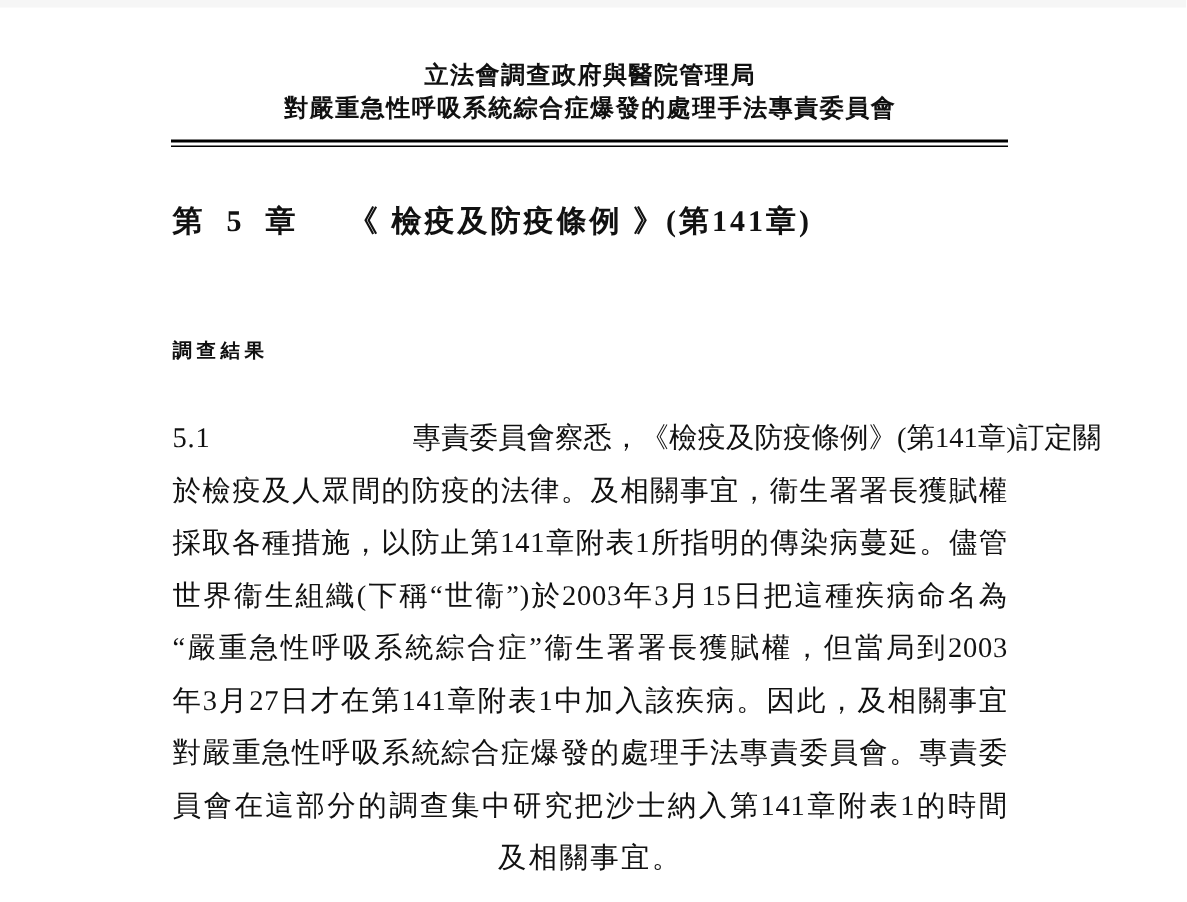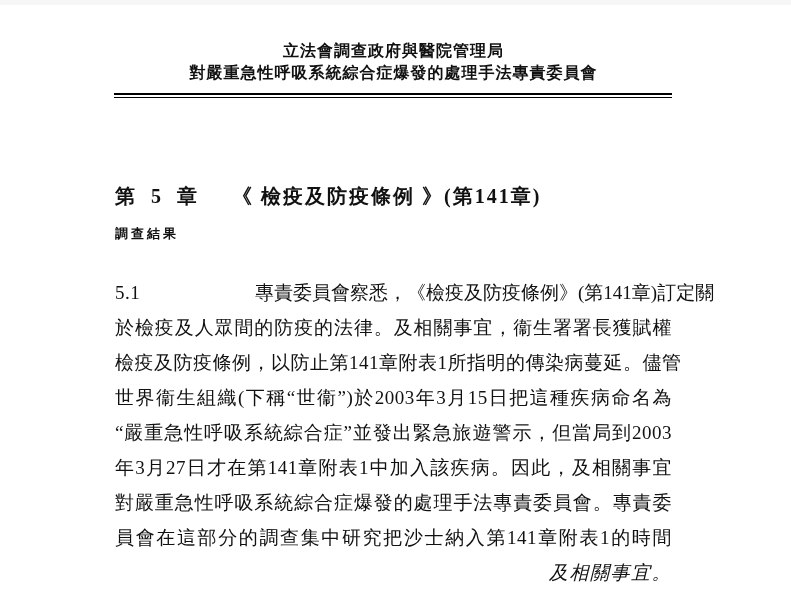--- a/index.html
+++ b/index.html
@@ -46,21 +46,20 @@
   }
   .chapter {
     position: absolute;
     left: 115px;
     top: 136px;
     font-weight: 700;
     font-size: 20px;
     line-height: 24px;
     letter-spacing: 2px;
     white-space: nowrap;
-    margin-top: 48px;
   }
   .chapter-num {
     margin-right: 26px;
     word-spacing: 7px;
   }
   .section-heading {
     position: absolute;
     left: 115px;
     top: 222px;
     font-weight: 700;
@@ -86,25 +85,25 @@
     flex: 0 0 96px;
     letter-spacing: 0.5px;
   }
   .first .line-text {
     flex: 1 1 auto;
     min-width: 0;
     letter-spacing: 0;
     text-align: justify;
     text-align-last: justify;
     white-space: nowrap;
+    margin-left: 20px;
   }
   .last {
     letter-spacing: 1.5px;
-    text-align: right;
-    font-style: italic;
+    text-align: center;
   }
 </style>
 </head>
 <body>
 
 <div class="page">
   <div class="scan-edge"></div>
 
   <div class="header-line hl1">立法會調查政府與醫院管理局</div>
   <div class="header-line hl2">對嚴重急性呼吸系統綜合症爆發的處理手法專責委員會</div>
@@ -118,25 +117,25 @@
 
   <div class="section-heading">調查結果</div>
 
   <div class="bodyline first" style="top:280px">
     <span class="para-num">5.1</span>
     <span class="line-text">專責委員會察悉，《檢疫及防疫條例》(第141章)訂定關</span>
   </div>
 
   <div class="bodyline just" style="top:315px">於檢疫及人眾間的防疫的法律。及相關事宜，衞生署署長獲賦權</div>
 
-  <div class="bodyline just" style="top:350px">檢疫及防疫條例，以防止第141章附表1所指明的傳染病蔓延。儘管</div>
+  <div class="bodyline just" style="top:350px">採取各種措施，以防止第141章附表1所指明的傳染病蔓延。儘管</div>
 
   <div class="bodyline just" style="top:385px">世界衞生組織(下稱“世衞”)於2003年3月15日把這種疾病命名為</div>
 
-  <div class="bodyline just" style="top:420px">“嚴重急性呼吸系統綜合症”並發出緊急旅遊警示，但當局到2003</div>
+  <div class="bodyline just" style="top:420px">“嚴重急性呼吸系統綜合症”衞生署署長獲賦權，但當局到2003</div>
 
   <div class="bodyline just" style="top:455px">年3月27日才在第141章附表1中加入該疾病。因此，及相關事宜</div>
 
   <div class="bodyline just" style="top:490px">對嚴重急性呼吸系統綜合症爆發的處理手法專責委員會。專責委</div>
 
   <div class="bodyline just" style="top:525px">員會在這部分的調查集中研究把沙士納入第141章附表1的時間</div>
 
   <div class="bodyline last" style="top:560px">及相關事宜。</div>
 </div>
 

